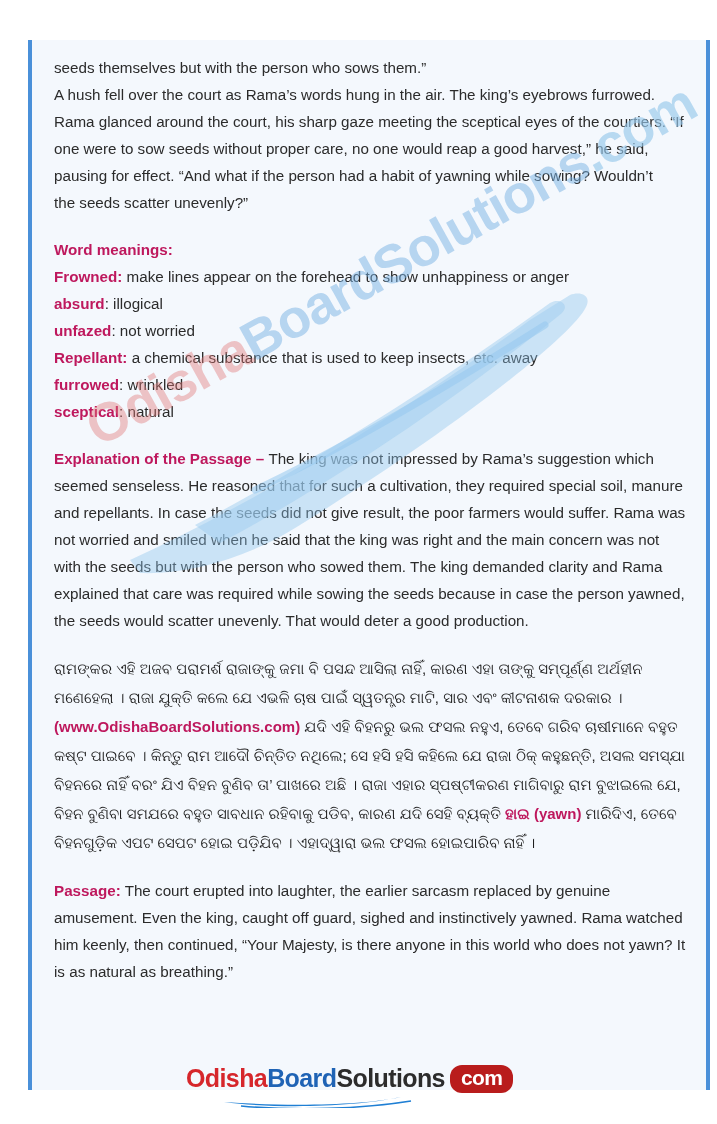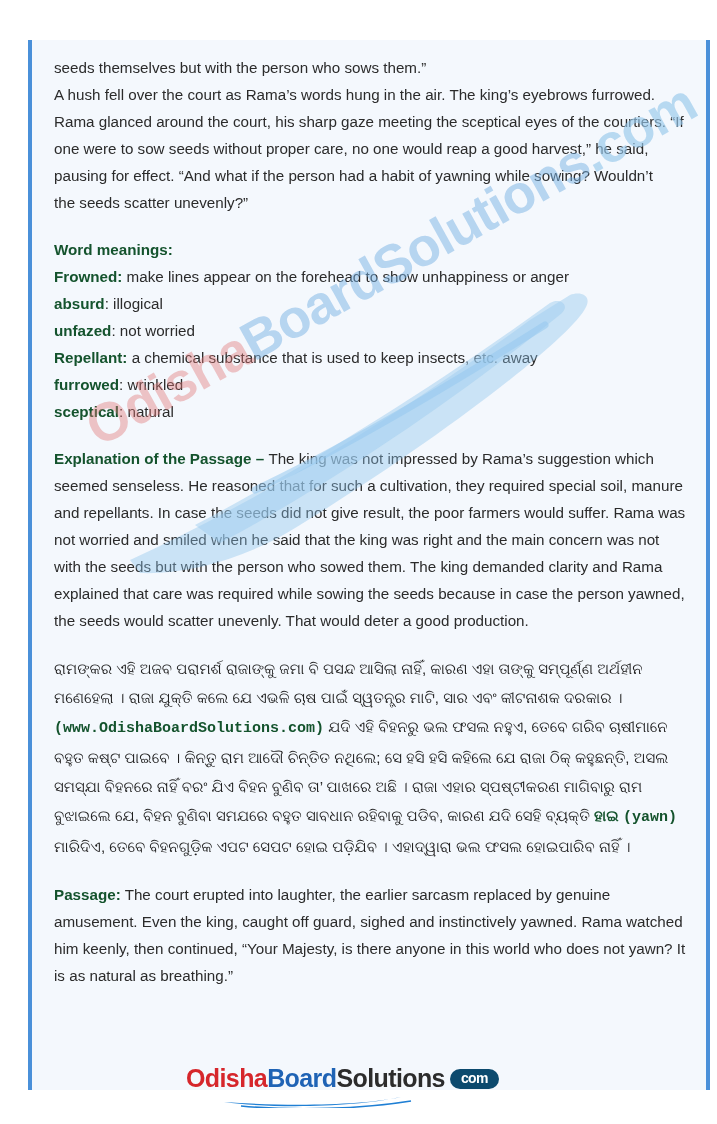--- a/index.html
+++ b/index.html
@@ -82,33 +82,33 @@
     line-height: 27px;
     color: #2b2b2b;
     margin: 0 0 0 0;
     text-align: left;
     position: relative;
     z-index: 4;
   }
   .para + .para { margin-top: 0; }
   .gap { height: 20px; }
 
-  .bold { font-weight: bold; color: #14532d; }
+  .bold { font-weight: bold; color: #be185d; }
   .ital { }
 
   .wordlist .para { margin: 0; }
 
   .odia {
     font-size: 15px;
     line-height: 29px;
     color: #1e1e1e;
     position: relative;
     z-index: 4;
   }
-  .odia .bold { font-weight: bold; font-family: Liberation Mono, monospace; }
+  .odia .bold { font-weight: bold; }
 
   
   #footer-logo {
     position: absolute;
     left: 186px;
     top: 1062px;
     width: 275px;
     height: 46px;
     z-index: 6;
   }
@@ -123,25 +123,25 @@
     font-size: 25px;
     letter-spacing: -0.6px;
     white-space: nowrap;
   }
   #footer-logo .lg-odisha { color: #d6262b; }
   #footer-logo .lg-board  { color: #1f63b5; }
   #footer-logo .lg-sol    { color: #2c2c2c; }
   #footer-logo .lg-com-badge {
     display: inline-block;
     margin-left: 5px;
-    background: #0c4a6e;
+    background: #b91c1c;
     color: #ffffff;
     border-radius: 12px;
     padding: 1px 11px 3px 11px;
-    font-size: 14px;
+    font-size: 21px;
     font-weight: bold;
   }
   #footer-logo .logo-underline {
     position: absolute;
     left: 0;
     top: 30px;
     width: 275px;
     height: 16px;
   }
 </style>

